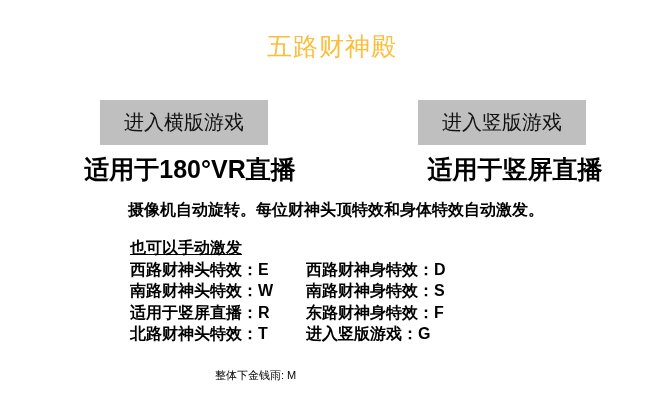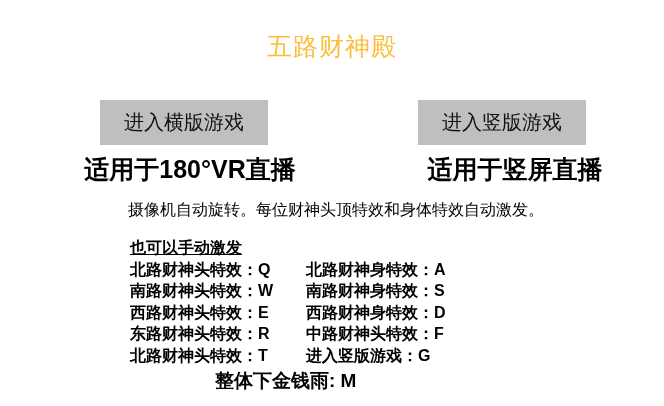--- a/index.html
+++ b/index.html
@@ -54,21 +54,21 @@
     text-align: center;
     white-space: nowrap;
   }
   .caption-landscape { left: 70px;  width: 240px; }
   .caption-portrait  { left: 405px; width: 220px; }
   .auto-line {
     position: absolute;
     left: 128px;
     top: 200px;
     font-size: 16px;
-    font-weight: 400;
+    font-weight: 700;
     white-space: nowrap;
   }
   .shortcut-block {
     position: absolute;
     left: 130px;
     top: 237px;
     font-size: 16px;
     font-weight: 700;
   }
   .shortcut-block .line {
@@ -81,22 +81,22 @@
     display: inline-block;
     width: 176px;
   }
   .shortcut-block .col2 {
     display: inline-block;
   }
   .footer-line {
     position: absolute;
     left: 215px;
     top: 368px;
-    font-size: 19px;
-    font-weight: 700;
+    font-size: 11px;
+    font-weight: 400;
     white-space: nowrap;
   }
 </style>
 </head>
 <body>
 
 <div class="page">
 
   <div class="title">五路财神殿</div>
 
@@ -107,30 +107,27 @@
   <div class="caption caption-landscape">适用于180°VR直播</div>
 
   <div class="caption caption-portrait">适用于竖屏直播</div>
 
   <div class="auto-line">摄像机自动旋转。每位财神头顶特效和身体特效自动激发。</div>
 
   <div class="shortcut-block">
     <div class="line">也可以手动激发</div>
 
     <div class="line">
-      <span class="col1">北路财神头特效：Q</span><span class="col2">北路财神身特效：A</span>
+      <span class="col1">西路财神头特效：E</span><span class="col2">西路财神身特效：D</span>
     </div>
     <div class="line">
       <span class="col1">南路财神头特效：W</span><span class="col2">南路财神身特效：S</span>
     </div>
     <div class="line">
-      <span class="col1">西路财神头特效：E</span><span class="col2">西路财神身特效：D</span>
-    </div>
-    <div class="line">
-      <span class="col1">东路财神头特效：R</span><span class="col2">中路财神头特效：F</span>
+      <span class="col1">适用于竖屏直播：R</span><span class="col2">东路财神身特效：F</span>
     </div>
     <div class="line">
       <span class="col1">北路财神头特效：T</span><span class="col2">进入竖版游戏：G</span>
     </div>
   </div>
 
   <div class="footer-line">整体下金钱雨: M</div>
 
 </div>
 

